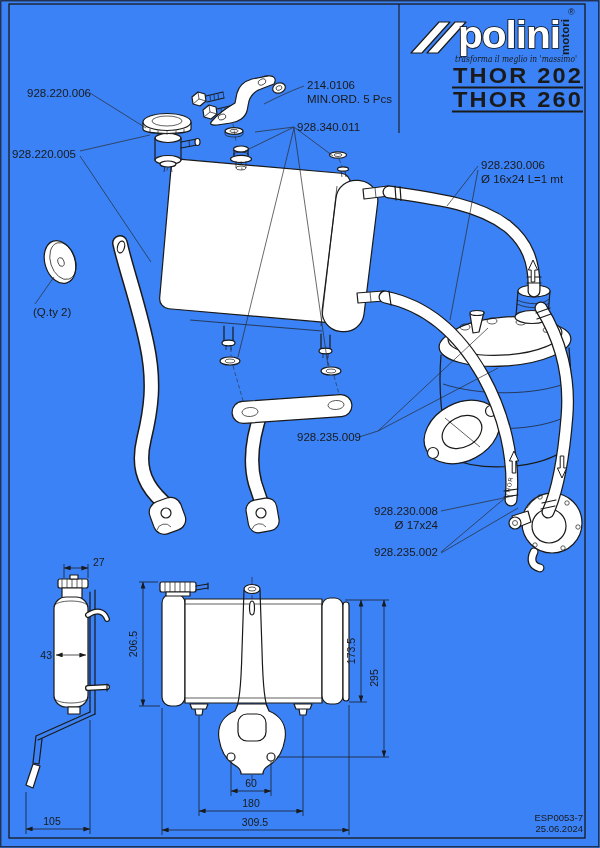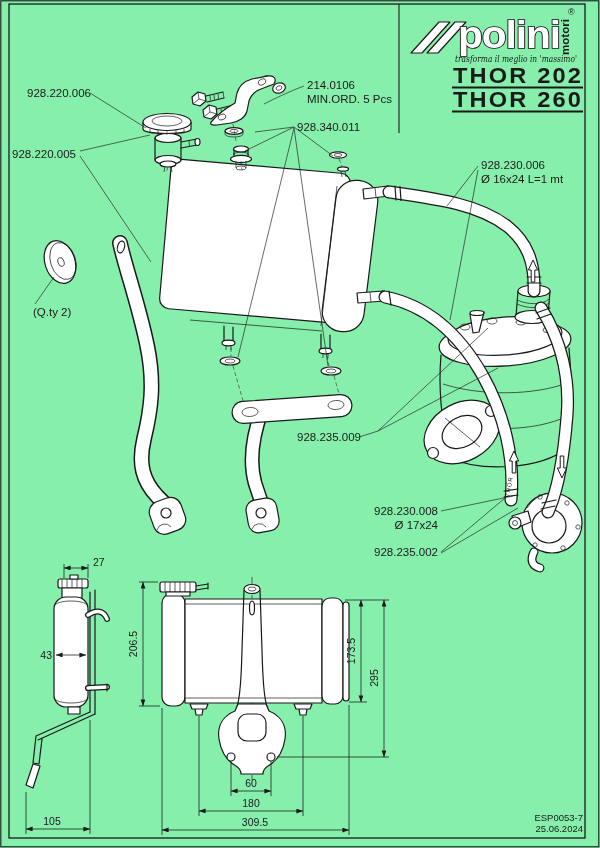--- a/index.html
+++ b/index.html
@@ -1,16 +1,16 @@
 <!DOCTYPE html>
 <html><head>
 <meta charset="utf-8">
 <style>
   html,body{margin:0;padding:0;background:#e8e8e8;}
-  .page{width:600px;height:848px;background:#86efac;position:relative;margin:0 auto;
+  .page{width:600px;height:848px;background:#3b82f6;position:relative;margin:0 auto;
         font-family:"Liberation Sans",sans-serif;}
   svg{display:block}
   svg text{fill:#1a1a1a;font-family:"Liberation Sans","DejaVu Sans",sans-serif;}
   .lbl{font-size:11.5px;}
   .dimtxt{font-size:10.5px;}
   .ln{fill:none;stroke:#1a1a1a;stroke-width:1.2;stroke-linejoin:round;stroke-linecap:round;}
   .lnw{fill:#fff;stroke:#1a1a1a;stroke-width:1.2;stroke-linejoin:round;}
   .thin{fill:none;stroke:#1a1a1a;stroke-width:0.7;}
   .leader{fill:none;stroke:#2a2a2a;stroke-width:0.7;}
   .dash{fill:none;stroke:#2a2a2a;stroke-width:0.6;stroke-dasharray:4 2.5;}

